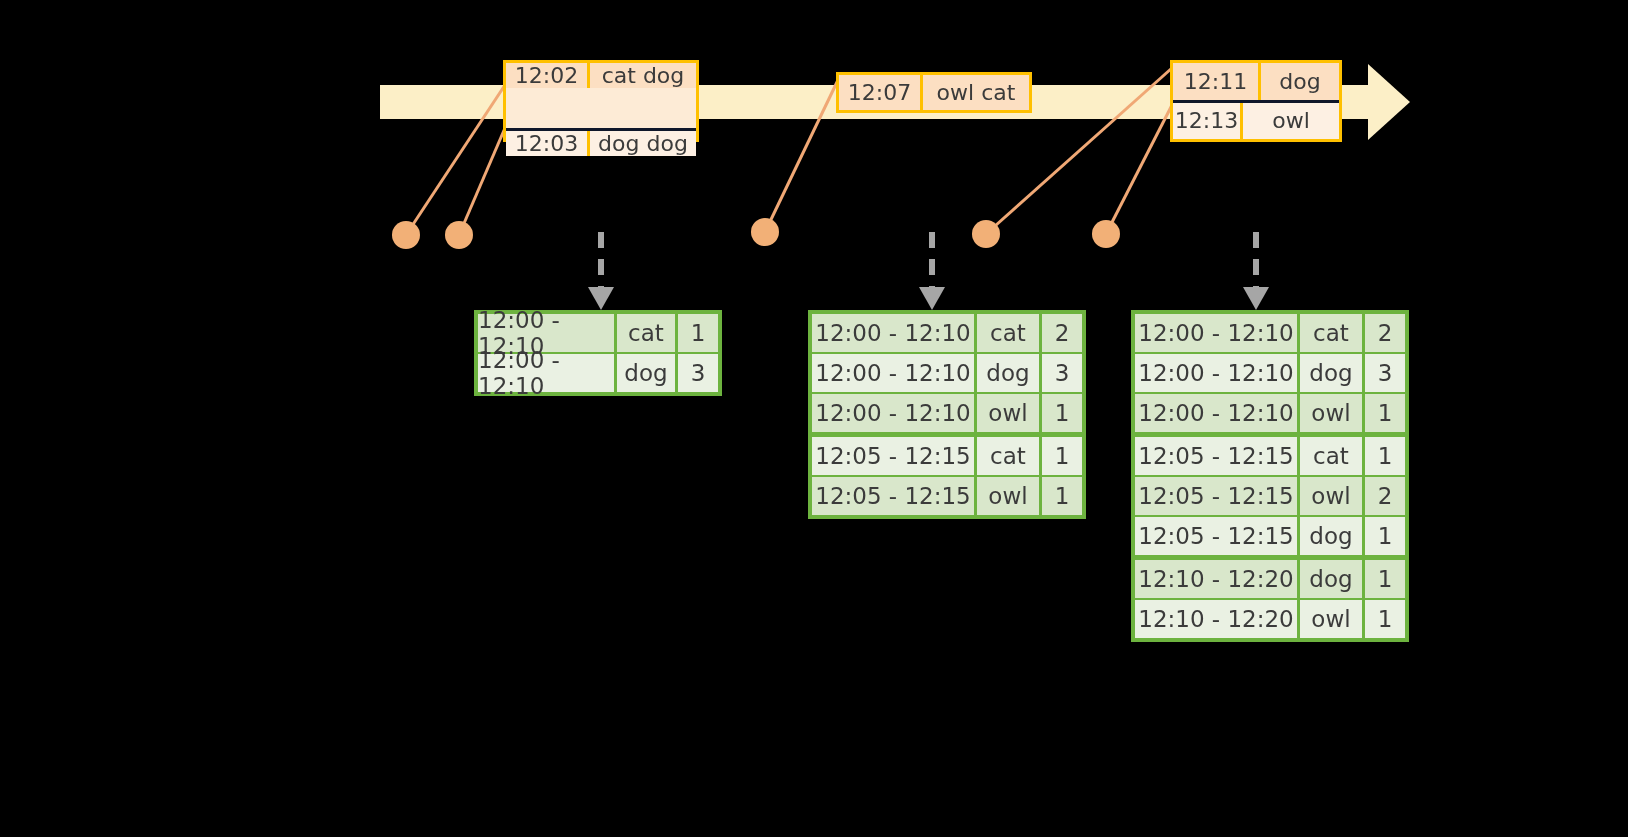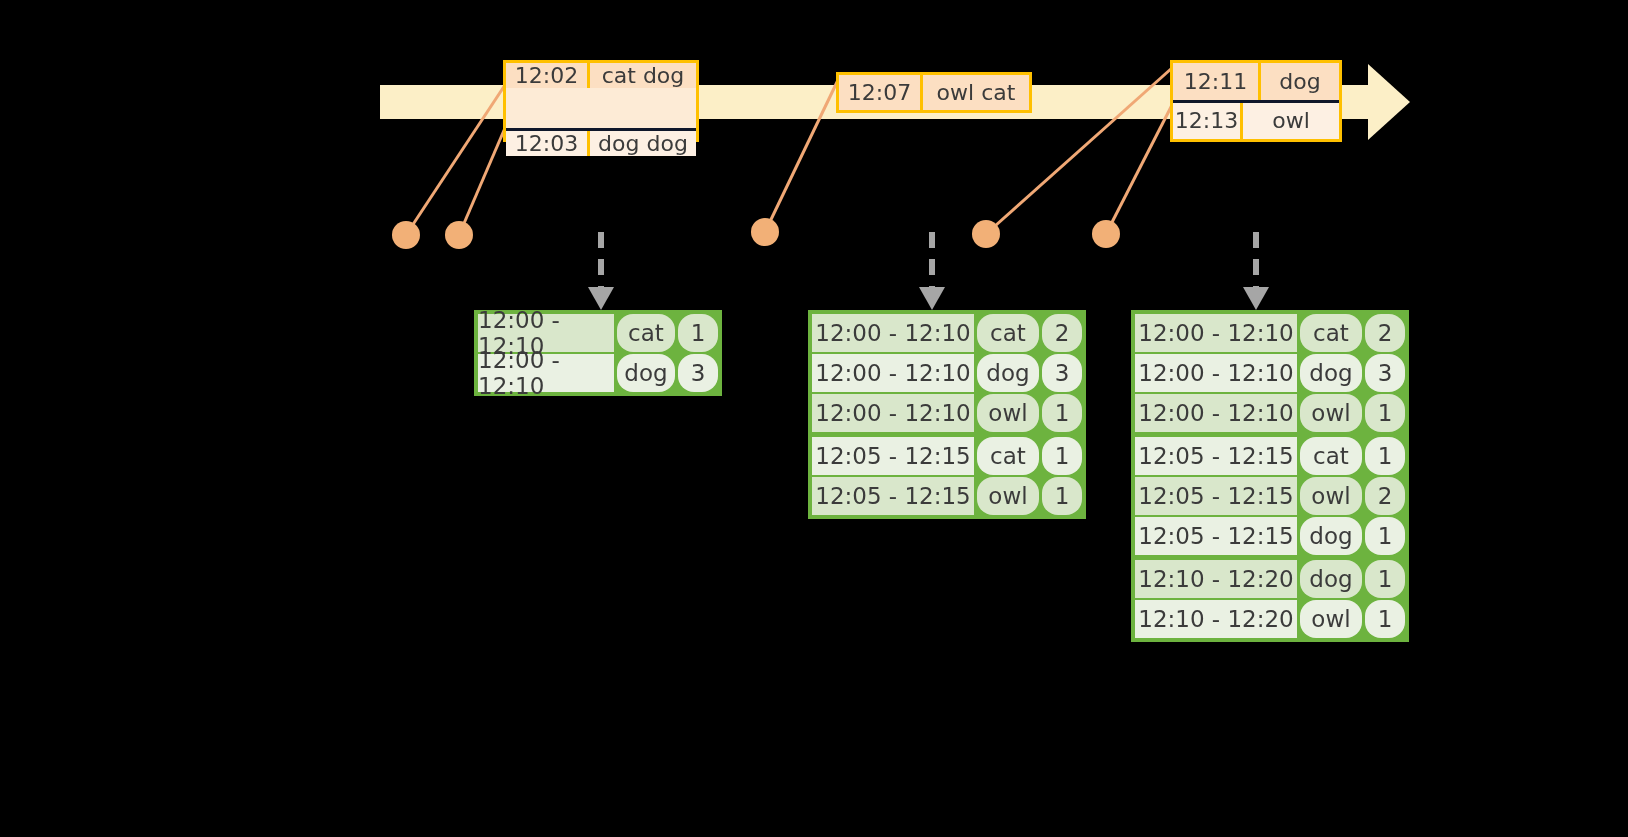--- a/index.html
+++ b/index.html
@@ -25,21 +25,21 @@
   .shade-b{background:#FDF0E3;}
 
   
   .res-table{position:absolute;border:4px solid #6DB33F;box-sizing:border-box;
              background:#6DB33F;display:flex;flex-direction:column;}
   .res-row{display:flex;height:38px;}
   .res-row + .res-row{margin-top:2px;}
   .res-row.group-break{margin-top:5px;}
   .res-cell{display:flex;align-items:center;justify-content:center;
             font-size:23px;color:#3b3b3b;box-sizing:border-box;}
-  .res-cell + .res-cell{margin-left:3px;border-radius:16px;}
+  .res-cell + .res-cell{margin-left:3px;}
   .c-window{width:162px;}
   .c-key{width:62px;}
   .c-cnt{width:40px;}
   .rshade-a{background:#D9E7CB;}
   .rshade-b{background:#EAF1E3;}
 
   .t1 .c-window{width:136px;}
   .t1 .c-key{width:58px;}
   .t1 .c-cnt{width:40px;}
 </style>

